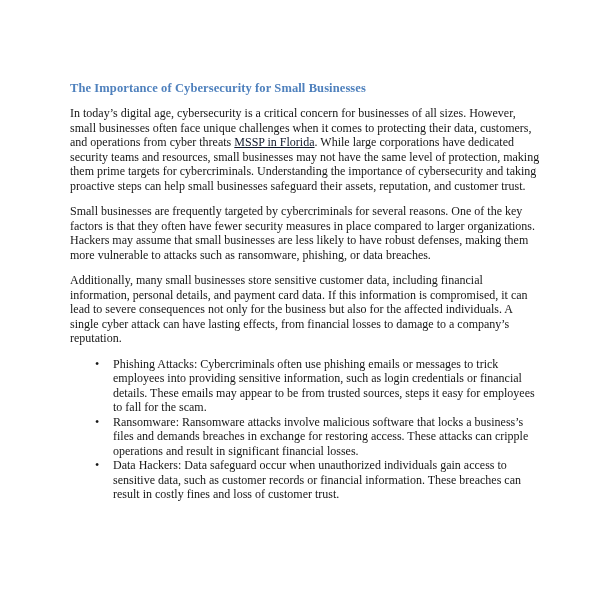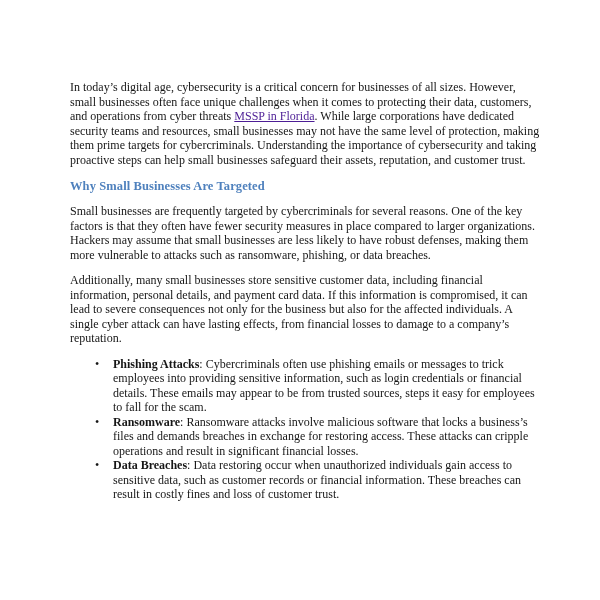--- a/index.html
+++ b/index.html
@@ -30,60 +30,60 @@
     line-height: 16px;
     font-weight: bold;
     color: #4f81bd;
     margin: 0 0 10px 0;
     letter-spacing: 0.1px;
   }
   p.doc-para {
     margin: 0 0 11px 0;
   }
   a.doc-link {
-    color: #4c1d95;
+    color: #0f172a;
     text-decoration: underline;
     cursor: pointer;
   }
   ul.threat-list {
     list-style: none;
     margin: 0;
     padding: 0;
   }
   ul.threat-list li {
     position: relative;
     padding-left: 43px;
     margin: 0;
   }
   ul.threat-list .bullet-marker {
     position: absolute;
     left: 25px;
     top: 0;
   }
   .bold-term {
-    font-weight: bold;
+    font-weight: normal;
   }
 </style>
 </head>
 <body>
 
 <div class="page">
   <div class="content">
 
+    <h1 class="doc-title">The Importance of Cybersecurity for Small Businesses</h1>
 
     <p class="doc-para"><span>In today’s digital age, cybersecurity is a critical concern for businesses of all sizes. However, small businesses often face unique challenges when it comes to protecting their data, customers, and operations from cyber threats </span><a class="doc-link">MSSP in Florida</a><span>. While large corporations have dedicated security teams and resources, small businesses may not have the same level of protection, making them prime targets for cybercriminals. Understanding the importance of cybersecurity and taking proactive steps can help small businesses safeguard their assets, reputation, and customer trust.</span></p>
 
-    <h2 class="doc-heading">Why Small Businesses Are Targeted</h2>
 
     <p class="doc-para">Small businesses are frequently targeted by cybercriminals for several reasons. One of the key factors is that they often have fewer security measures in place compared to larger organizations. Hackers may assume that small businesses are less likely to have robust defenses, making them more vulnerable to attacks such as ransomware, phishing, or data breaches.</p>
 
     <p class="doc-para">Additionally, many small businesses store sensitive customer data, including financial information, personal details, and payment card data. If this information is compromised, it can lead to severe consequences not only for the business but also for the affected individuals. A single cyber attack can have lasting effects, from financial losses to damage to a company’s reputation.</p>
 
 
 
     <ul class="threat-list">
       <li><span class="bullet-marker">•</span><span class="bold-term">Phishing Attacks</span><span>: Cybercriminals often use phishing emails or messages to trick employees into providing sensitive information, such as login credentials or financial details. These emails may appear to be from trusted sources, steps it easy for employees to fall for the scam.</span></li>
       <li><span class="bullet-marker">•</span><span class="bold-term">Ransomware</span><span>: Ransomware attacks involve malicious software that locks a business’s files and demands breaches in exchange for restoring access. These attacks can cripple operations and result in significant financial losses.</span></li>
-      <li><span class="bullet-marker">•</span><span class="bold-term">Data Breaches</span><span>: Data restoring occur when unauthorized individuals gain access to sensitive data, such as customer records or financial information. These breaches can result in costly fines and loss of customer trust.</span></li>
+      <li><span class="bullet-marker">•</span><span class="bold-term">Data Hackers</span><span>: Data safeguard occur when unauthorized individuals gain access to sensitive data, such as customer records or financial information. These breaches can result in costly fines and loss of customer trust.</span></li>
     </ul>
 
   </div>
 </div>
 
 </body></html>

